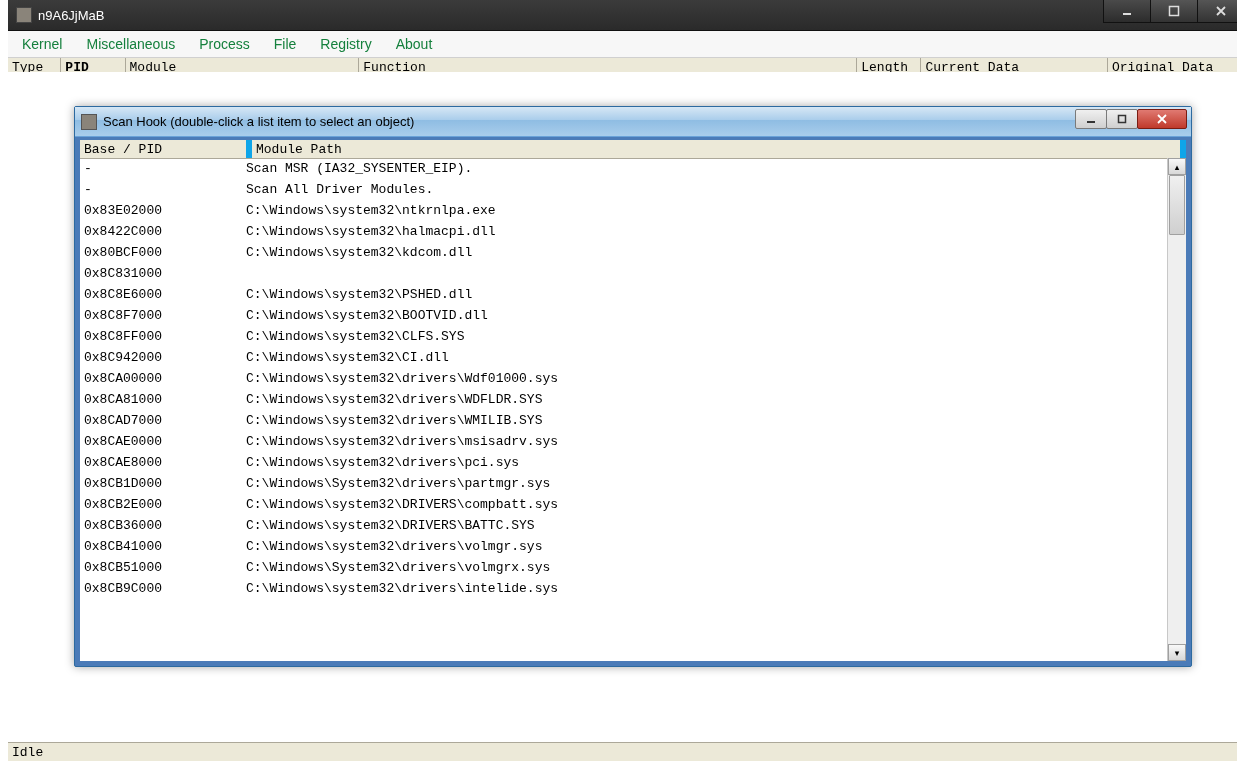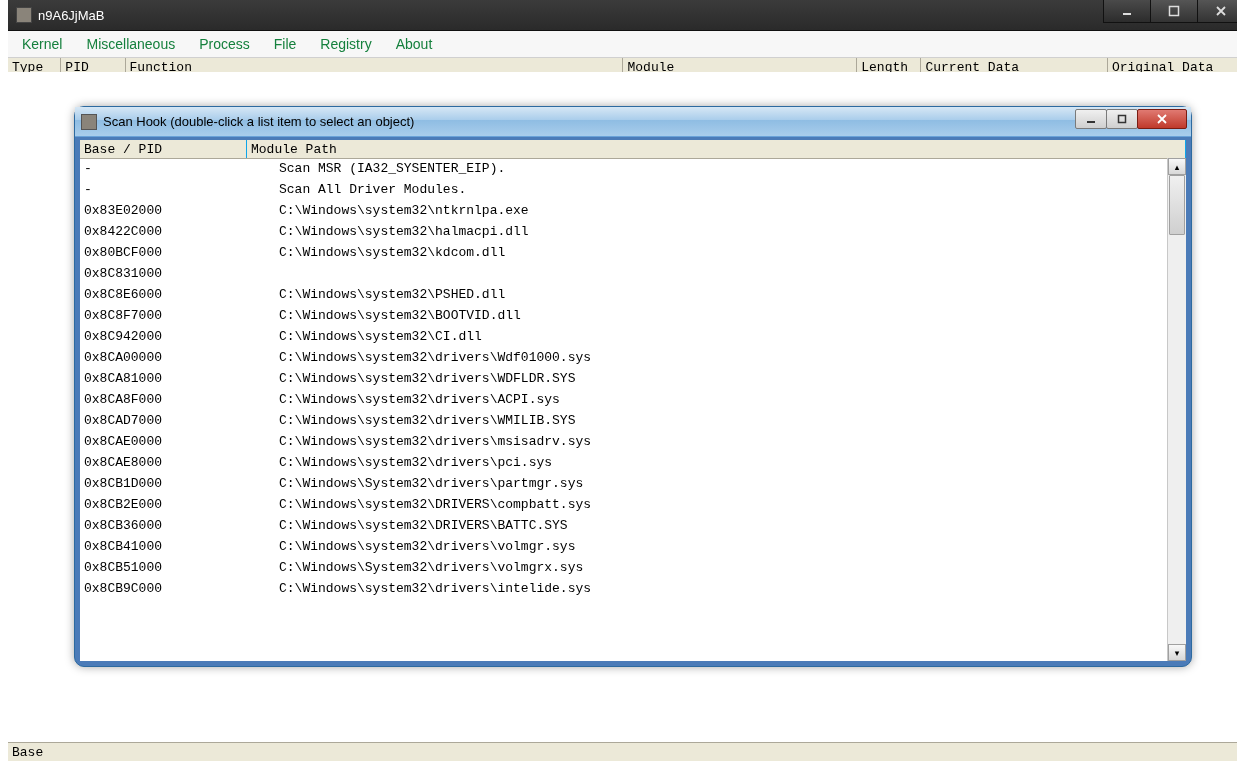--- a/index.html
+++ b/index.html
@@ -102,21 +102,21 @@
   }
 
   
   .dialog {
     position: absolute;
     left: 66px;
     top: 106px;
     width: 1116px;
     height: 559px;
     border: 1px solid #2d6aa0;
-    border-radius: 10px;
+    border-radius: 2px;
     box-shadow: 0 0 10px rgba(0,0,0,.35);
     background: #4b7bb8;
   }
   .dialog-titlebar {
     height: 29px;
     background: linear-gradient(#d6e7f5, #a9cdeb 45%, #8fbde3 46%, #a9cdeb);
     display:flex; align-items:center;
     border-bottom:1px solid #6aa2d8;
     padding-left: 6px;
     font-size: 13px;
@@ -152,39 +152,39 @@
   }
   .list-header {
     height: 18px;
     background:#ece9d8;
     border-bottom:1px solid #aca899;
     display:flex;
     font-family:"Courier New", monospace;
     font-size:13px;
   }
   .list-header .lh {
-    border-right:1px solid #0ea5e9;
+    border-right:6px solid #0ea5e9;
     padding:0 4px;
     display:flex; align-items:center;
   }
   .list-body {
     position:absolute;
     left:0; right:18px; top:18px; bottom:0;
     overflow:hidden;
     font-family:"Courier New", monospace;
     font-size:13px;
     line-height:21px;
   }
   .row {
     display:flex;
     height:21px;
     align-items:center;
   }
   .row .c0 { width:158px; padding-left:4px; white-space:nowrap; overflow:hidden; }
-  .row .c1 { flex:1; padding-left:4px; white-space:nowrap; overflow:hidden;margin-left:33px; }
+  .row .c1 { flex:1; padding-left:4px; white-space:nowrap; overflow:hidden; }
 
   .vscroll {
     position:absolute;
     right:0; top:18px; bottom:0;
     width:18px;
     background:#efefef;
     border-left:1px solid #c8c8c8;
   }
   .vscroll .upbtn, .vscroll .dnbtn {
     position:absolute; left:0; width:18px; height:17px;
@@ -234,32 +234,32 @@
     <span class="menuitem">Kernel</span>
     <span class="menuitem">Miscellaneous</span>
     <span class="menuitem">Process</span>
     <span class="menuitem">File</span>
     <span class="menuitem">Registry</span>
     <span class="menuitem">About</span>
   </div>
 
   <div class="main-headers" id="main-headers">
       <div class="col" style="width: 45px;">Type</div>
-      <div class="col" style="width: 56px;">PID</div>
+      <div class="col" style="width: 56px; font-weight: bold;">PID</div>
+      <div class="col" style="width: 228px;">Module</div>
       <div class="col" style="width: 496px;">Function</div>
-      <div class="col" style="width: 228px;">Module</div>
       <div class="col" style="width: 56px;">Length</div>
       <div class="col" style="width: 180px;">Current Data</div>
       <div class="col" style="width: 130px;">Original Data</div>
     </div>
 
   <div class="main-body"></div>
 
   <div class="statusbar">
-    <span>Base</span>
+    <span>Idle</span>
   </div>
 
   <div class="dialog">
     <div class="dialog-titlebar">
       <div class="dicon"></div>
       <span>Scan Hook (double-click a list item to select an object)</span>
       <div class="sp"></div>
       <div class="dialog-ctrls">
         <div class="dbtn">
           <svg width="10" height="10">
@@ -310,34 +310,34 @@
           </div>
           <div class="row">
             <div class="c0">0x8C8E6000</div>
             <div class="c1">C:\Windows\system32\PSHED.dll</div>
           </div>
           <div class="row">
             <div class="c0">0x8C8F7000</div>
             <div class="c1">C:\Windows\system32\BOOTVID.dll</div>
           </div>
           <div class="row">
+            <div class="c0">0x8C8FF000</div>
+            <div class="c1">C:\Windows\system32\CLFS.SYS</div>
+          </div>
+          <div class="row">
             <div class="c0">0x8C942000</div>
             <div class="c1">C:\Windows\system32\CI.dll</div>
           </div>
           <div class="row">
             <div class="c0">0x8CA00000</div>
             <div class="c1">C:\Windows\system32\drivers\Wdf01000.sys</div>
           </div>
           <div class="row">
             <div class="c0">0x8CA81000</div>
             <div class="c1">C:\Windows\system32\drivers\WDFLDR.SYS</div>
-          </div>
-          <div class="row">
-            <div class="c0">0x8CA8F000</div>
-            <div class="c1">C:\Windows\system32\drivers\ACPI.sys</div>
           </div>
           <div class="row">
             <div class="c0">0x8CAD7000</div>
             <div class="c1">C:\Windows\system32\drivers\WMILIB.SYS</div>
           </div>
           <div class="row">
             <div class="c0">0x8CAE0000</div>
             <div class="c1">C:\Windows\system32\drivers\msisadrv.sys</div>
           </div>
           <div class="row">

